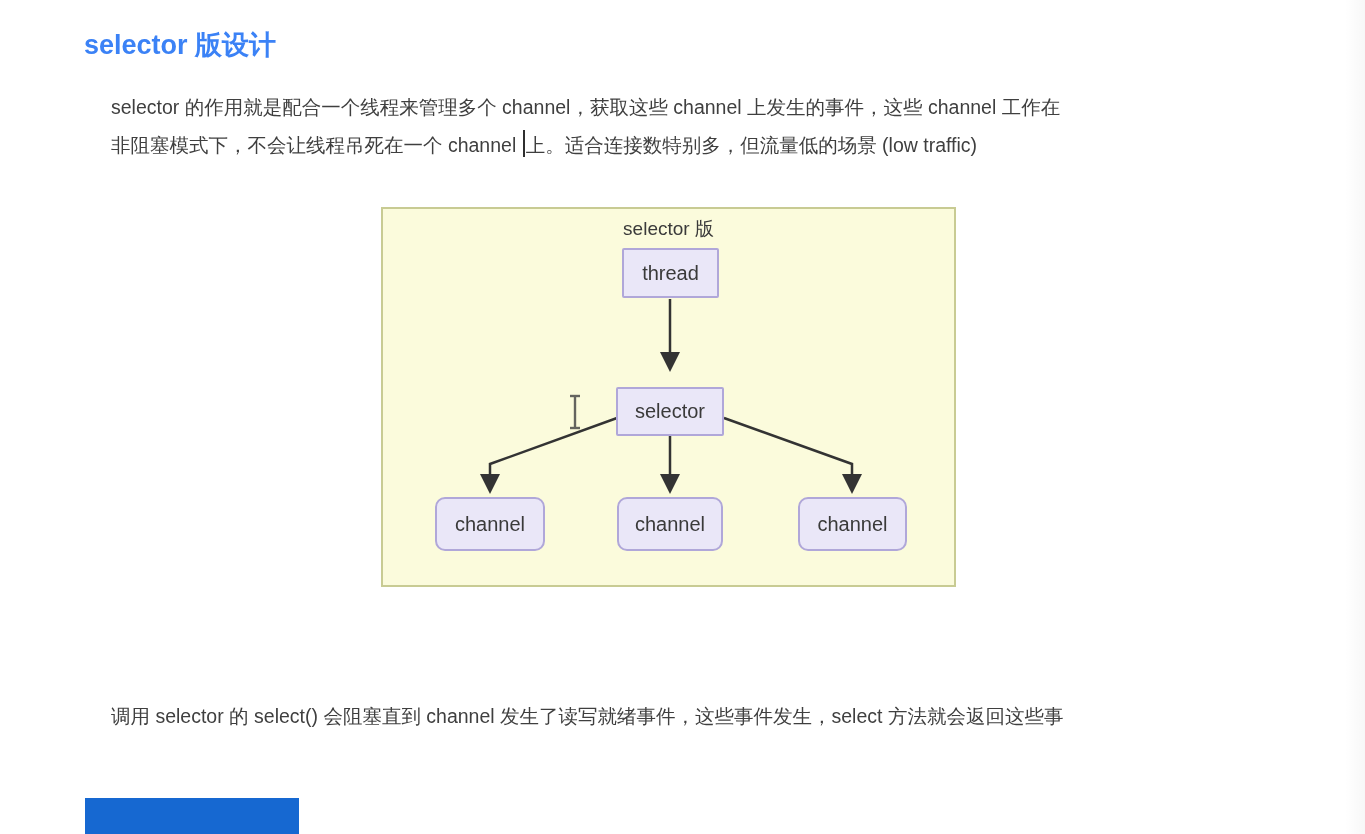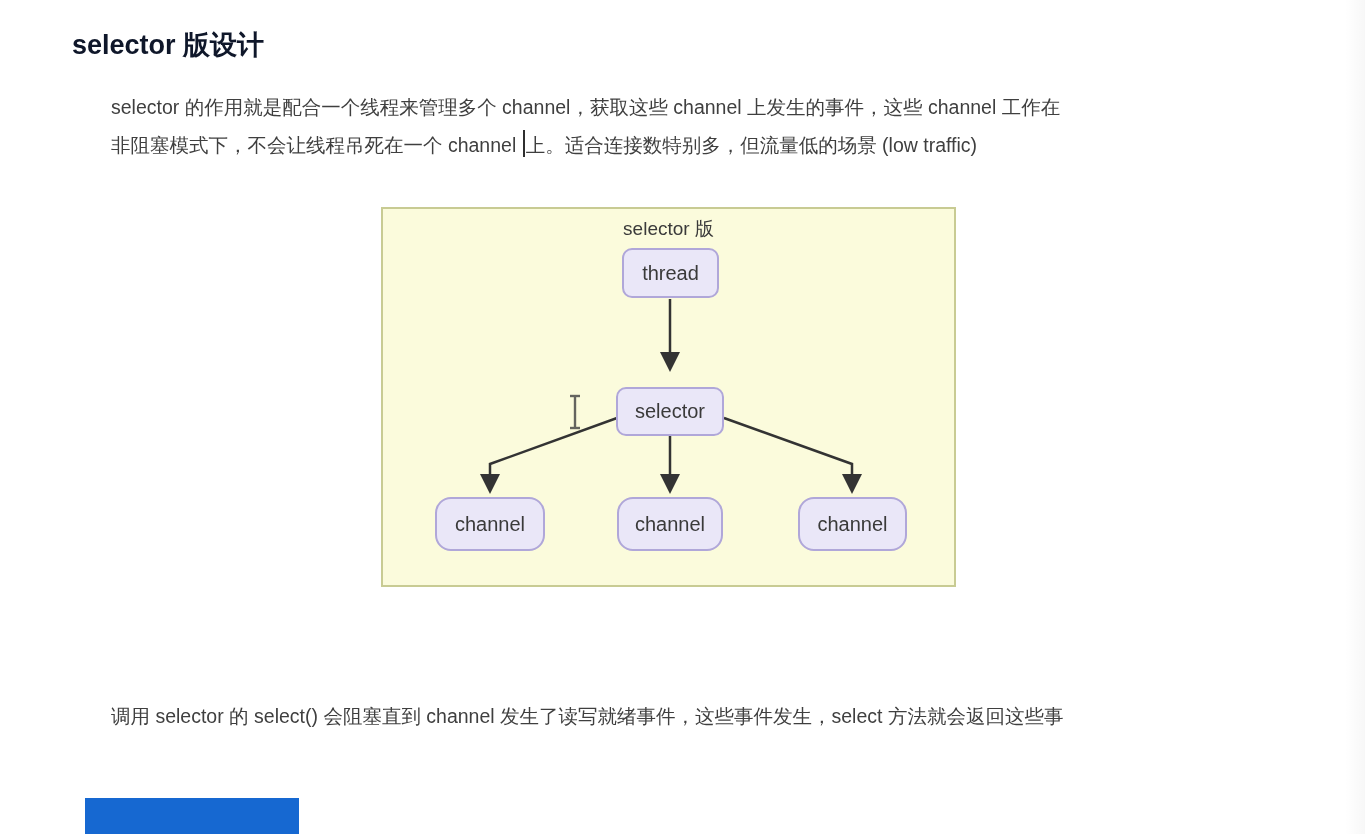--- a/index.html
+++ b/index.html
@@ -7,25 +7,25 @@
   body {
     position: relative;
     background: #ffffff;
     font-family: "Liberation Sans", "DejaVu Sans", sans-serif;
     color: #3d3d3d;
     overflow: hidden;
   }
 
   .doc-heading {
     position: absolute;
-    left: 72px;
+    left: 84px;
     top: 27px;
     font-size: 27px;
     font-weight: 700;
-    color: #0f172a;
+    color: #3b82f6;
     white-space: nowrap;
   }
 
   .para {
     position: absolute;
     left: 84px;
     font-size: 19.5px;
     line-height: 38px;
     color: #3f3f3f;
     margin-left: 27px;
@@ -64,22 +64,22 @@
   .node {
     position: absolute;
     display: flex;
     align-items: center;
     justify-content: center;
     background: #eae7f8;
     border: 2px solid #b0a7d9;
     font-size: 20px;
     color: #3a3a3a;
   }
-  .node.square { border-radius: 10px; text-align: center; }
-  .node.rounded { border-radius: 16px; }
+  .node.square { border-radius: 2px; text-align: center; }
+  .node.rounded { border-radius: 10px; }
   #node-thread   { left: 239px; top: 39px;  width: 97px;  height: 50px; }
   #node-selector { left: 233px; top: 166px; width: 108px; height: 49px; }
   #node-channel-1 { left: 52px;  top: 288px; width: 110px; height: 54px; }
   #node-channel-2 { left: 234px; top: 288px; width: 106px; height: 54px; }
   #node-channel-3 { left: 415px; top: 288px; width: 109px; height: 54px; }
 
   .arrow-layer {
     position: absolute;
     left: 0; top: 0;
     width: 571px; height: 376px;

